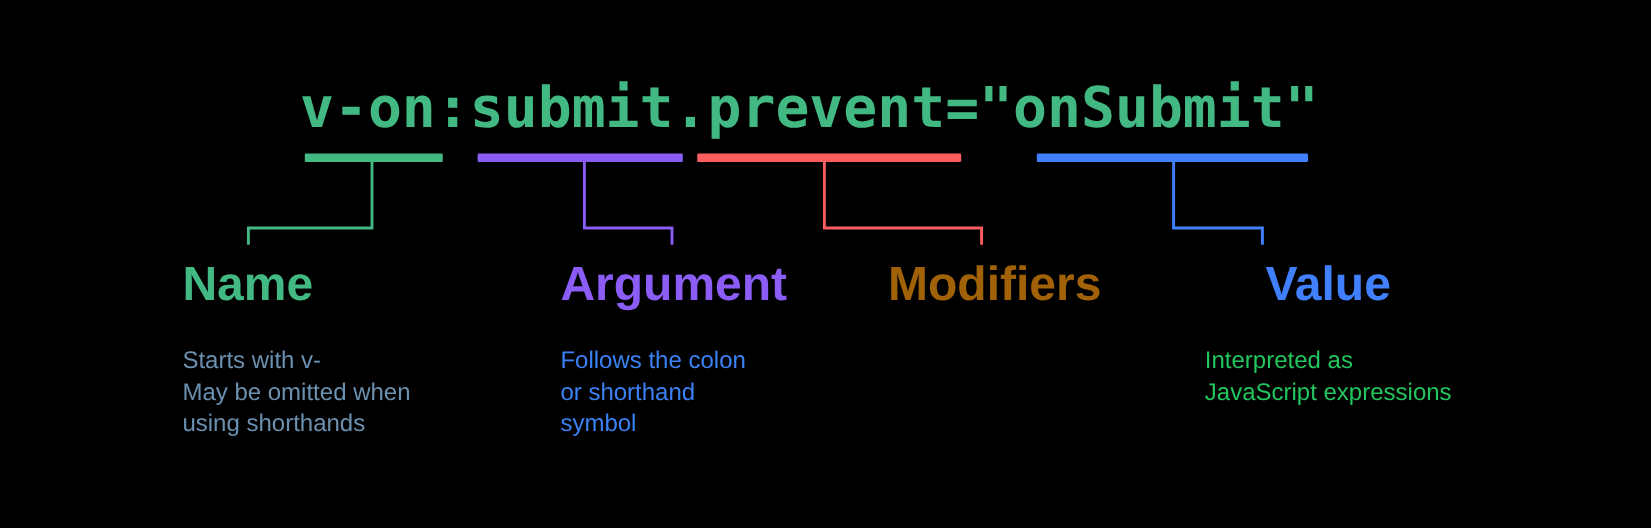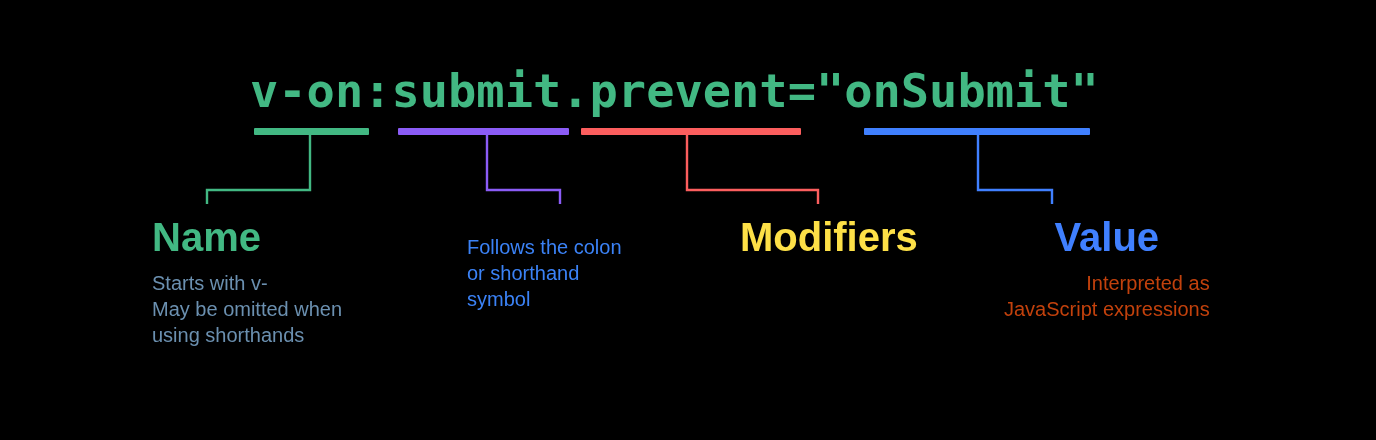--- a/index.html
+++ b/index.html
@@ -33,21 +33,21 @@
   
   .label-col { position:absolute; }
   .label-title {
     font-size:40px;
     font-weight:700;
     line-height:36px;
     letter-spacing:0px;
     white-space:nowrap;
   }
   .label-desc {
-    margin-top:15px;
+    margin-top:33px;
     font-size:20px;
     font-weight:400;
     line-height:26px;
     color:#6b90b0;
     white-space:pre-line;
   }
 </style>
 </head>
 <body style="background: rgb(0, 0, 0);">
 
@@ -70,27 +70,28 @@
     </svg>
 
   <div id="labels">
       <div class="label-col" style="left: 152px; top: 219px;">
         <div class="label-title" style="color: rgb(66, 184, 131);">Name</div>
         <div class="label-desc" style="color: rgb(107, 144, 176);">Starts with v-
 May be omitted when
 using shorthands</div>
       </div>
       <div class="label-col" style="left: 467px; top: 219px;">
+        <div class="label-title" style="color: rgb(139, 92, 246);">Argument</div>
         <div class="label-desc" style="color: #3b82f6;">Follows the colon
 or shorthand
 symbol</div>
       </div>
       <div class="label-col" style="left: 740px; top: 219px;">
-        <div class="label-title" style="color: #fde047;">Modifiers</div>
+        <div class="label-title" style="color: #a16207;">Modifiers</div>
       </div>
       <div class="label-col" style="left: 1004px; top: 219px;">
         <div class="label-title" style="color: rgb(64, 128, 255); text-align: center;">Value</div>
-        <div class="label-desc" style="color: #c2410c; text-align: right;">Interpreted as
+        <div class="label-desc" style="color: #22c55e;">Interpreted as
 JavaScript expressions</div>
       </div>
     </div>
 
 </div>
 
 </body></html>

